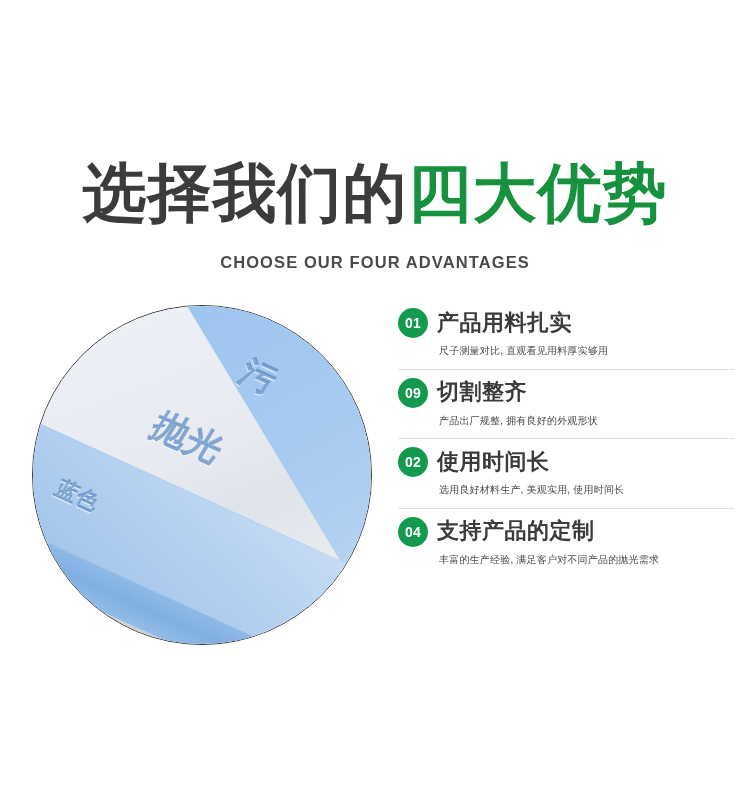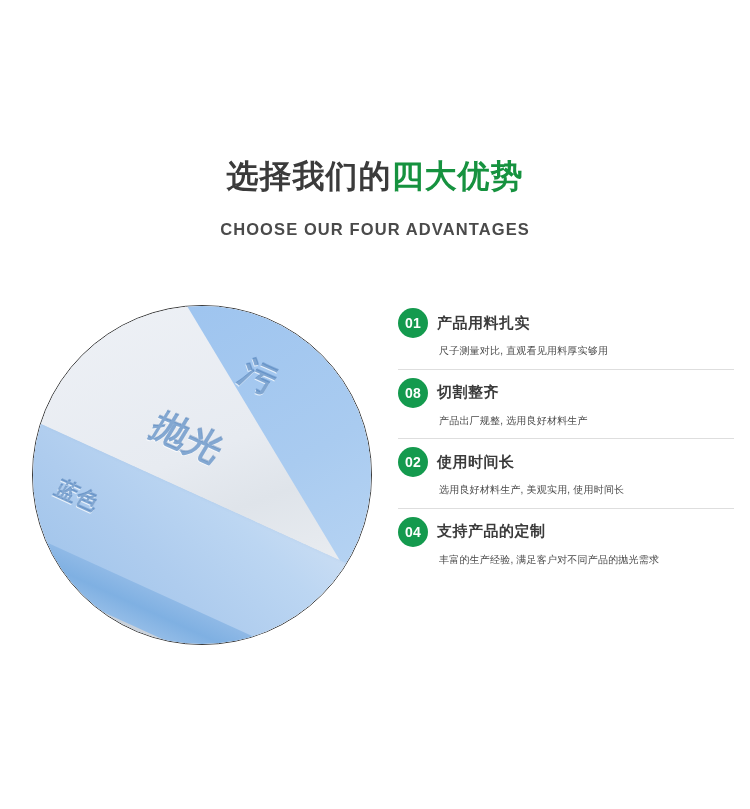--- a/index.html
+++ b/index.html
@@ -18,21 +18,21 @@
 
   
   .header {
     position: absolute;
     top: 160px;
     left: 0;
     width: 750px;
     text-align: center;
   }
   .main-title {
-    font-size: 32px;
+    font-size: 64px;
     font-weight: bold;
     line-height: 1.05;
     color: #3b3b3b;
     letter-spacing: 1px;
     white-space: nowrap;
   }
   .main-title .accent {
     color: #16923f;
   }
   .sub-title {
@@ -149,21 +149,21 @@
     background: #149a4e;
     color: #ffffff;
     font-size: 14px;
     font-weight: bold;
     display: flex;
     align-items: center;
     justify-content: center;
     letter-spacing: .3px;
   }
   .feature-title {
-    font-size: 15px;
+    font-size: 22px;
     font-weight: bold;
     color: #3b3b3b;
     line-height: 1.1;
     letter-spacing: .5px;
   }
   .feature-desc {
     margin: 5px 0 0 41px;
     font-size: 10px;
     line-height: 1.55;
     color: #4a4a4a;
@@ -197,24 +197,24 @@
   <div class="feature">
     <div class="feature-head">
       <span class="badge">01</span>
       <span class="feature-title">产品用料扎实</span>
     </div>
     <div class="feature-desc">尺子测量对比, 直观看见用料厚实够用</div>
   </div>
 
   <div class="feature">
     <div class="feature-head">
-      <span class="badge">08</span>
+      <span class="badge">09</span>
       <span class="feature-title">切割整齐</span>
     </div>
-    <div class="feature-desc">产品出厂规整, 选用良好材料生产</div>
+    <div class="feature-desc">产品出厂规整, 拥有良好的外观形状</div>
   </div>
 
   <div class="feature">
     <div class="feature-head">
       <span class="badge">02</span>
       <span class="feature-title">使用时间长</span>
     </div>
     <div class="feature-desc">选用良好材料生产, 美观实用, 使用时间长</div>
   </div>
 

